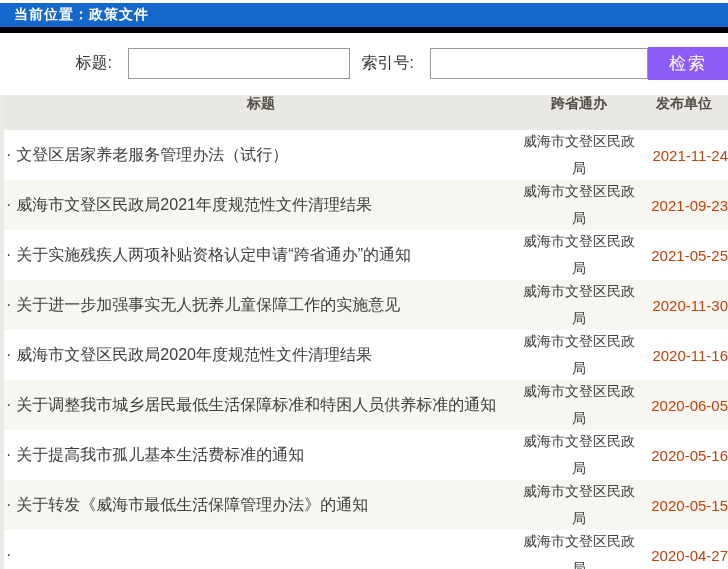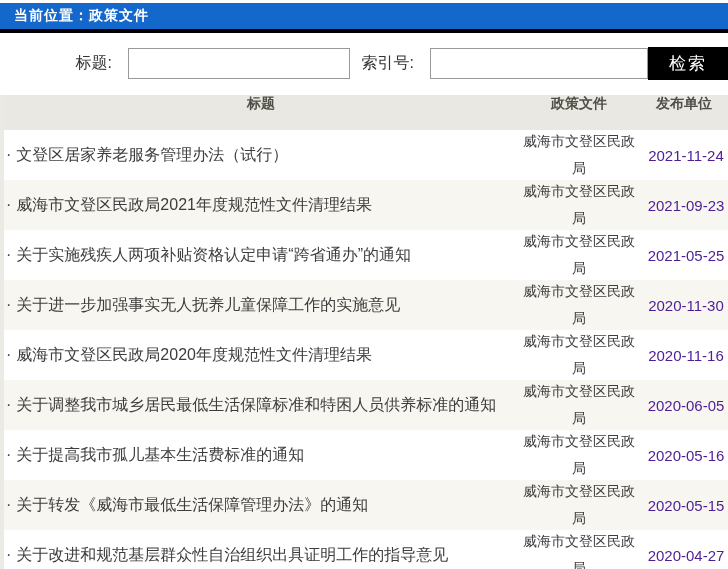--- a/index.html
+++ b/index.html
@@ -8,41 +8,41 @@
     width:728px; height:569px;
     font-family:"Liberation Sans","DejaVu Sans",sans-serif;
     background:#ffffff; overflow:hidden; position:relative;
   }
   
   .topbar-wrap { padding-top:3px; background:#ffffff; }
   .topbar {
     height:30px; background:#1467cb; color:#ffffff;
     display:flex; align-items:center; padding-left:14px;
     font-size:14px; font-weight:bold; letter-spacing:1px;
-    border-bottom:4px solid #000000;
+    border-bottom:6px solid #000000;
   }
   
   .search-row {
     height:60px; background:#ffffff;
     display:flex; align-items:center;
   }
   .search-label {
     font-size:16px; color:#333333; text-align:right; white-space:nowrap;
   }
   .lbl-title { width:128px; padding-right:16px;padding-left:32px; }
   .lbl-index { width:80px; padding-right:16px; }
   .search-input {
     height:31px; border:1px solid #999999; background:#ffffff;
     font-size:15px; padding:0 6px; outline:none; border-radius:0;
     font-family:"Liberation Sans","DejaVu Sans",sans-serif;
   }
   .inp-title { width:222px; }
   .inp-index { width:218px; }
   .search-btn {
-    width:80px; height:33px; background:#000000; color:#ffffff;
+    width:80px; height:33px; background:#8b5cf6; color:#ffffff;
     border:none; font-size:17px; letter-spacing:2px; cursor:pointer;
     font-family:"Liberation Sans","DejaVu Sans",sans-serif;
   }
   
   .doc-table { margin-top:2px; border-left:4px solid #eceae5; }
   .thead {
     display:flex; height:35px;
     background:#e9e8e2; color:#504e46; font-size:14px; font-weight:bold;
   }
   .col-title { flex:1; text-align:center; }
@@ -57,22 +57,22 @@
     padding-left:2px; white-space:nowrap; overflow:hidden;
     display:flex; align-items:center;
   }
   .bullet { color:#3d3d3d; margin-right:5px; font-size:16px; }
   .cell-pub {
     width:122px; font-size:14px; color:#3d3d3d;
     text-align:center; line-height:27px;
   }
   .cell-pub .pub-inner { width:114px; margin:0 auto; }
   .cell-date {
-    width:88px; font-size:15px; color:#4c1d95;
-    text-align:center; padding-left:4px; white-space:nowrap;
+    width:88px; font-size:15px; color:#c2410c;
+    text-align:right; padding-left:4px; white-space:nowrap;
   }
 </style>
 </head>
 <body>
 
 <div class="page">
 
   <div class="topbar-wrap">
     <div class="topbar">
       <span>当前位置：政策文件</span>
@@ -83,21 +83,21 @@
     <span class="search-label lbl-title">标题:</span>
     <input class="search-input inp-title" type="text" value="" style="">
     <span class="search-label lbl-index">索引号:</span>
     <input class="search-input inp-index" type="text" value="" style="">
     <button class="search-btn">检索</button>
   </div>
 
   <div class="doc-table">
     <div class="thead">
       <span class="col-title">标题</span>
-      <span class="col-pub">政策文件</span>
+      <span class="col-pub">跨省通办</span>
       <span class="col-date">发布单位</span>
     </div>
     <div class="tbody">
 
       <div class="trow">
         <span class="cell-title">
             <i class="bullet">·</i>
             <span>文登区居家养老服务管理办法（试行）</span>
           </span>
         <span class="cell-pub"><span class="pub-inner">威海市文登区民政局</span></span>
@@ -163,21 +163,20 @@
             <i class="bullet">·</i>
             <span>关于转发《威海市最低生活保障管理办法》的通知</span>
           </span>
         <span class="cell-pub"><span class="pub-inner">威海市文登区民政局</span></span>
         <span class="cell-date">2020-05-15</span>
       </div>
 
       <div class="trow">
         <span class="cell-title">
             <i class="bullet">·</i>
-            <span>关于改进和规范基层群众性自治组织出具证明工作的指导意见</span>
           </span>
         <span class="cell-pub"><span class="pub-inner">威海市文登区民政局</span></span>
         <span class="cell-date">2020-04-27</span>
       </div>
 
     </div>
   </div>
 
 </div>
 

